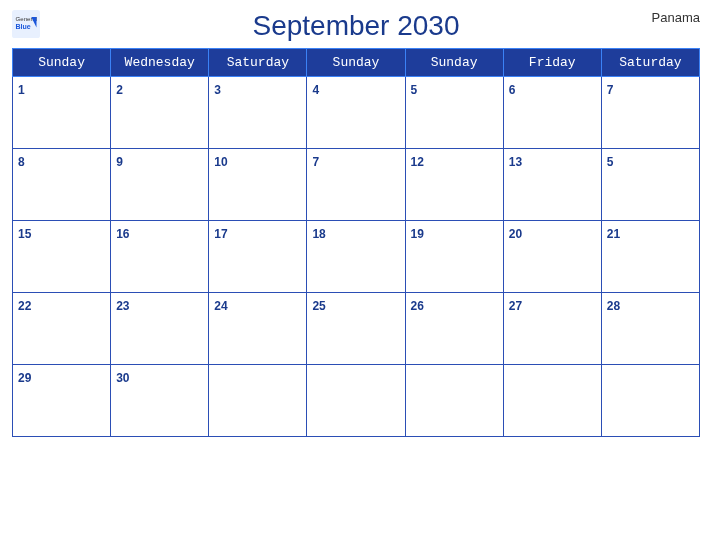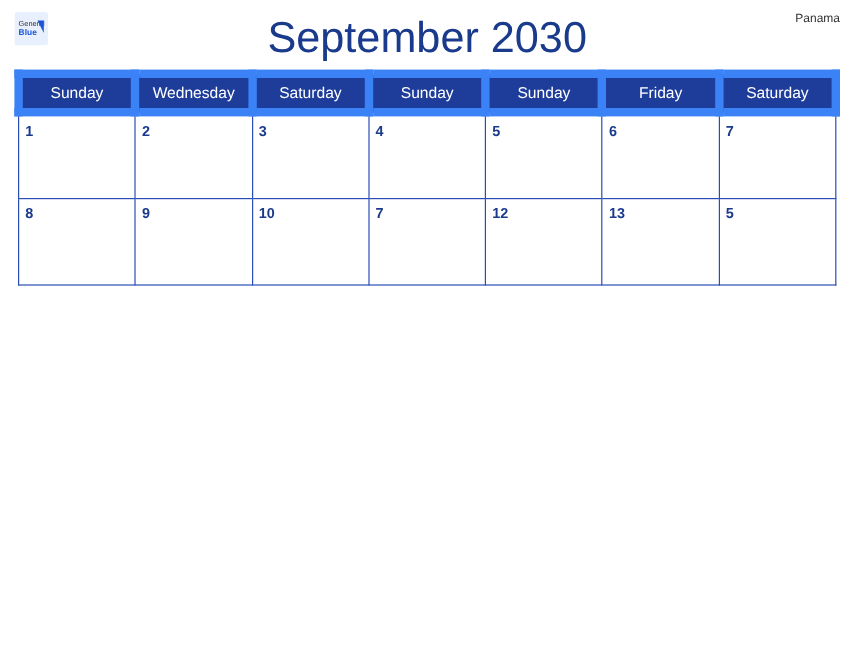--- a/index.html
+++ b/index.html
@@ -29,46 +29,47 @@
       top: 0;
       display: flex;
       align-items: center;
       gap: 3px;
     }
     .logo-icon {
       width: 28px;
       height: 28px;
     }
     .calendar-title {
-      font-size: 36px;
+      font-size: 28px;
       color: #1a3a8c;
       font-weight: normal;
       text-align: center;
     }
     .country-label {
       position: absolute;
       right: 0;
       top: 0;
-      font-size: 10px;
+      font-size: 13px;
       color: #333;
     }
     .calendar-grid {
       width: 100%;
       border-collapse: collapse;
       border: 1.5px solid #2b4eb5;
     }
     .calendar-grid th {
       background-color: #1e3d9b;
       color: #fff;
       font-size: 13px;
       font-weight: normal;
       padding: 5px 0;
       text-align: center;
-      border: 7px solid #3b82f6;
+      border: 1px solid #3b82f6;
       height: 28px;
+      font-family: Liberation Mono, monospace;
     }
     .calendar-grid td {
       border: 1px solid #2b4eb5;
       vertical-align: top;
       padding: 3px 5px;
       width: calc(100% / 7);
       height: 72px;
       background: #fff;
     }
     .day-number {
@@ -124,17 +125,44 @@
       <tr class="week-row">
         <td><span class="day-number">8</span></td>
         <td><span class="day-number">9</span></td>
         <td><span class="day-number">10</span></td>
         <td><span class="day-number">7</span></td>
         <td><span class="day-number">12</span></td>
         <td><span class="day-number">13</span></td>
         <td><span class="day-number">5</span></td>
       </tr>
 
+      <tr class="week-row">
+        <td><span class="day-number">15</span></td>
+        <td><span class="day-number">16</span></td>
+        <td><span class="day-number">17</span></td>
+        <td><span class="day-number">18</span></td>
+        <td><span class="day-number">19</span></td>
+        <td><span class="day-number">20</span></td>
+        <td><span class="day-number">21</span></td>
+      </tr>
 
+      <tr class="week-row">
+        <td><span class="day-number">22</span></td>
+        <td><span class="day-number">23</span></td>
+        <td><span class="day-number">24</span></td>
+        <td><span class="day-number">25</span></td>
+        <td><span class="day-number">26</span></td>
+        <td><span class="day-number">27</span></td>
+        <td><span class="day-number">28</span></td>
+      </tr>
 
+      <tr class="week-row">
+        <td><span class="day-number">29</span></td>
+        <td><span class="day-number">30</span></td>
+        <td></td>
+        <td></td>
+        <td></td>
+        <td></td>
+        <td></td>
+      </tr>
     </tbody>
   </table>
 </div>
 
 </body></html>

